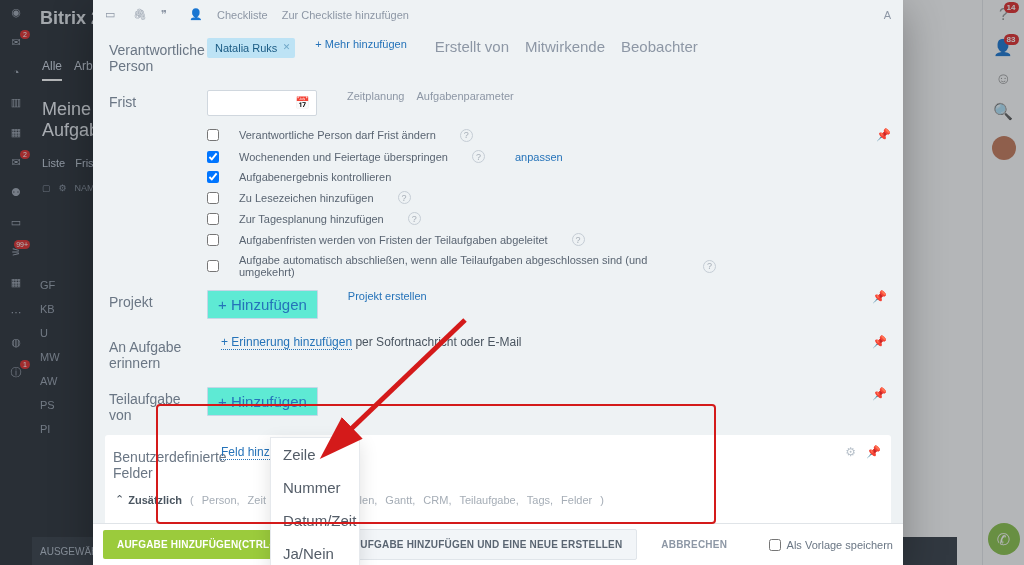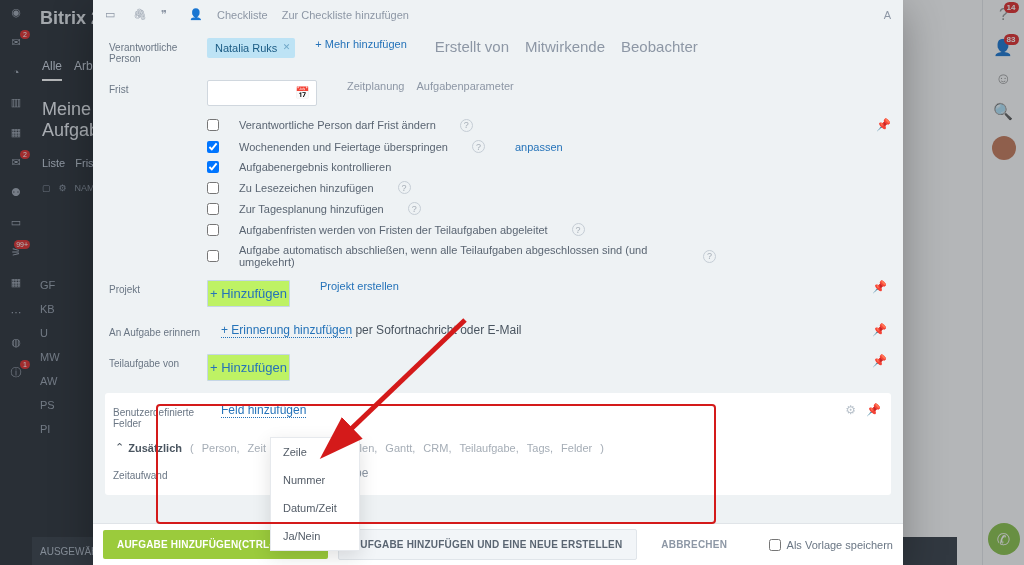--- a/index.html
+++ b/index.html
@@ -32,44 +32,44 @@
 .rightbar .avatar{width:24px;height:24px;border-radius:50%;background:#c77a5a;margin-top:2px}
 .rightbar .callbtn{position:absolute;bottom:10px;width:32px;height:32px;border-radius:50%;background:#8bc34a;display:flex;align-items:center;justify-content:center;color:#fff}
 
 
 .overlay{position:absolute;inset:0;background:rgba(40,45,52,.35);display:flex;justify-content:center;pointer-events:none}
 .modal{pointer-events:auto;width:810px;height:565px;background:#eef2f4;margin-left:-28px;display:flex;flex-direction:column;font-size:12px;color:#4a5560;box-shadow:0 10px 40px rgba(0,0,0,.3)}
 .modal .topbar{height:30px;display:flex;align-items:center;gap:14px;padding:0 12px;color:#8d97a5;font-size:11px}
 .modal .topbar .aicon{width:14px;height:14px}
 .modal .body{flex:1;overflow:hidden;padding:0 12px}
 .row{display:flex;align-items:flex-start;padding:8px 4px;gap:12px}
-.lab{width:86px;font-size:10px;color:#6a7684;padding-top:4px}
+.lab{width:86px;font-size:14px;color:#6a7684;padding-top:4px}
 .chip{background:#bde3f5;color:#1b5b84;font-size:11px;padding:4px 18px 4px 8px;border-radius:2px;position:relative}
 .chip:after{content:"✕";position:absolute;right:5px;top:4px;font-size:9px;color:#6fa7c8}
 .addlink{color:#2573b9;font-size:11px;margin-left:8px;cursor:pointer}
 .seg{margin-left:16px;display:flex;gap:16px;font-size:15px;color:#8d97a5}
 .dinput{width:110px;height:26px;border:1px solid #d0d7de;background:#fff;border-radius:2px;display:flex;align-items:center;justify-content:flex-end;padding-right:6px;color:#b4bcc4}
 .cklist{padding-left:102px}
 .ck{display:flex;align-items:center;gap:20px;font-size:11px;color:#5a6572;padding:4px 0}
 .ck input{width:12px;height:12px}
 .ck .help{width:13px;height:13px;border:1px solid #c5cdd5;border-radius:50%;font-size:9px;display:inline-flex;align-items:center;justify-content:center;color:#a5adb6;margin-left:4px}
 .ck .cust{color:#2573b9;margin-left:10px}
 .pin{margin-left:auto;color:#c0c8d0;font-size:12px}
-.btnbox{border:1px solid #c5d6e6;background:#bef264;color:#2573b9;font-size:13px;padding:5px 2px;border-radius:1px}
+.btnbox{border:1px solid #c5d6e6;background:#5eead4;color:#2573b9;font-size:15px;padding:5px 10px;border-radius:1px}
 .plain{color:#2573b9;font-size:11px;margin-left:18px}
 .well{background:#fff;border-radius:3px;margin-top:4px;padding:6px 8px 10px;position:relative}
 .well .lab{width:96px}
 .accord{display:flex;align-items:center;gap:4px;font-size:11px;color:#4a5560;padding:8px 2px}
 .accord .tags{color:#a5adb6;display:flex;gap:8px;flex-wrap:wrap}
 .gearpin{position:absolute;right:10px;top:10px;display:flex;gap:10px;color:#b9c2cb}
 .underline{color:#2573b9;border-bottom:1px dotted #2573b9}
 
 
 .dd{position:absolute;left:270px;top:437px;width:90px;background:#fff;border:1px solid #e6e9ed;box-shadow:0 6px 18px rgba(0,0,0,.12);z-index:20}
-.dd div{font-size:11px;color:#535c67;padding:8px 12px;cursor:pointer}
+.dd div{font-size:15px;color:#535c67;padding:8px 12px;cursor:pointer}
 
 
 .hl{position:absolute;left:156px;top:404px;width:560px;height:120px;border:2px solid #d41a1a;border-radius:4px;z-index:25;pointer-events:none}
 .arrow{position:absolute;left:315px;top:310px;z-index:26;pointer-events:none}
 
 
 .mfoot{height:42px;background:#fff;border-top:1px solid #e0e4e8;display:flex;align-items:center;gap:10px;padding:0 10px}
 .btn{font-size:10px;font-weight:700;padding:9px 14px;border-radius:2px;cursor:pointer;text-transform:uppercase;letter-spacing:.2px}
 .btn.pri{background:#9bcb3c;color:#fff}
 .btn.sec{background:#f2f5f8;color:#5a6572;border:1px solid #e0e5ea}

